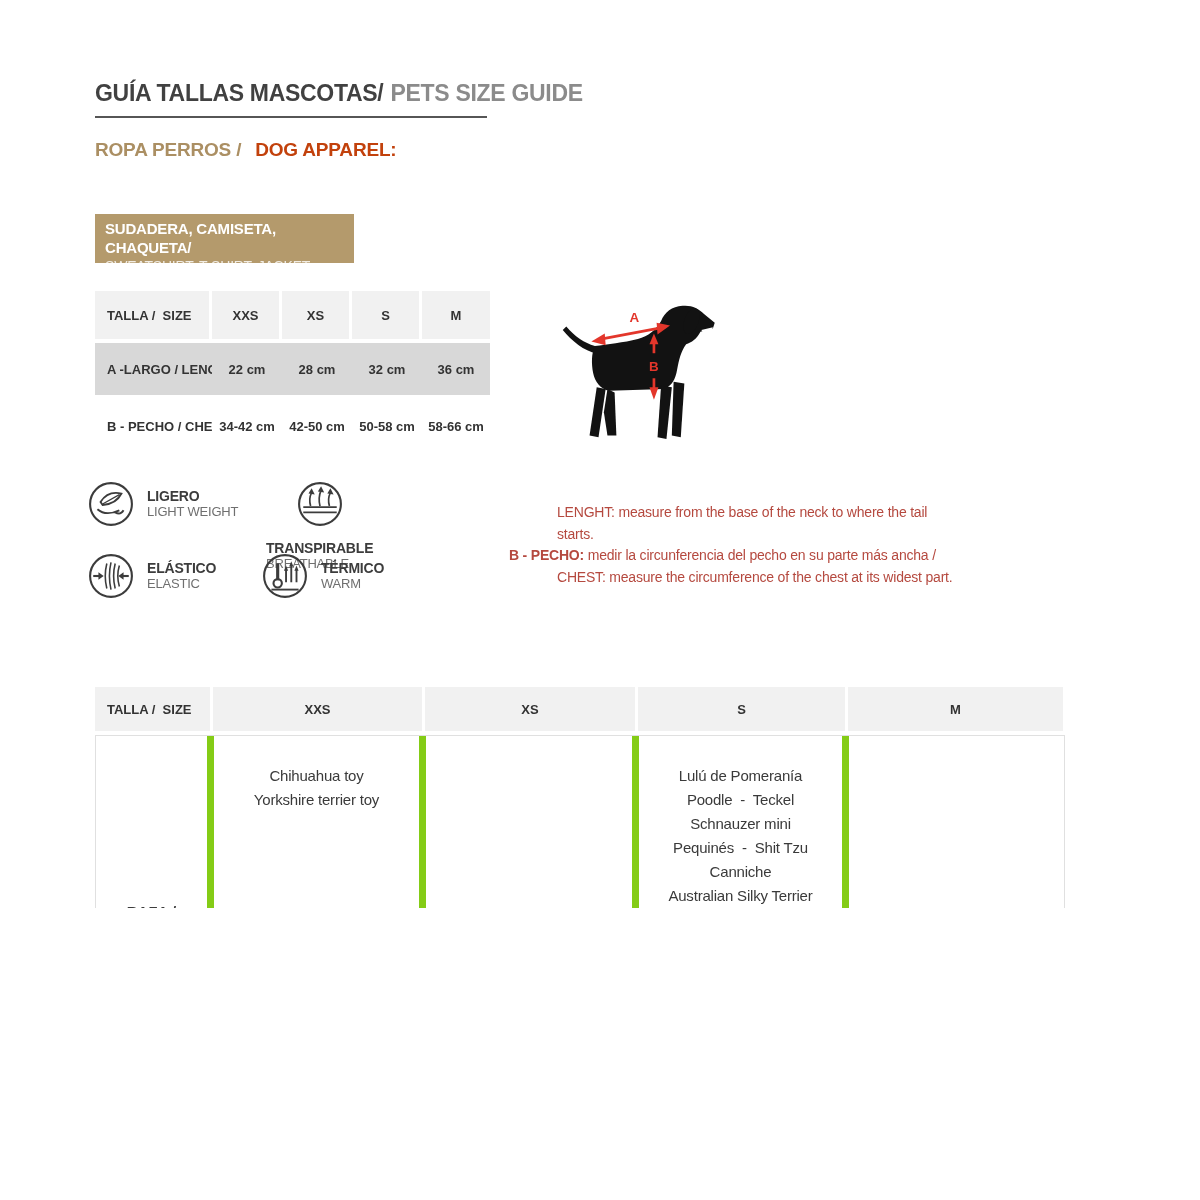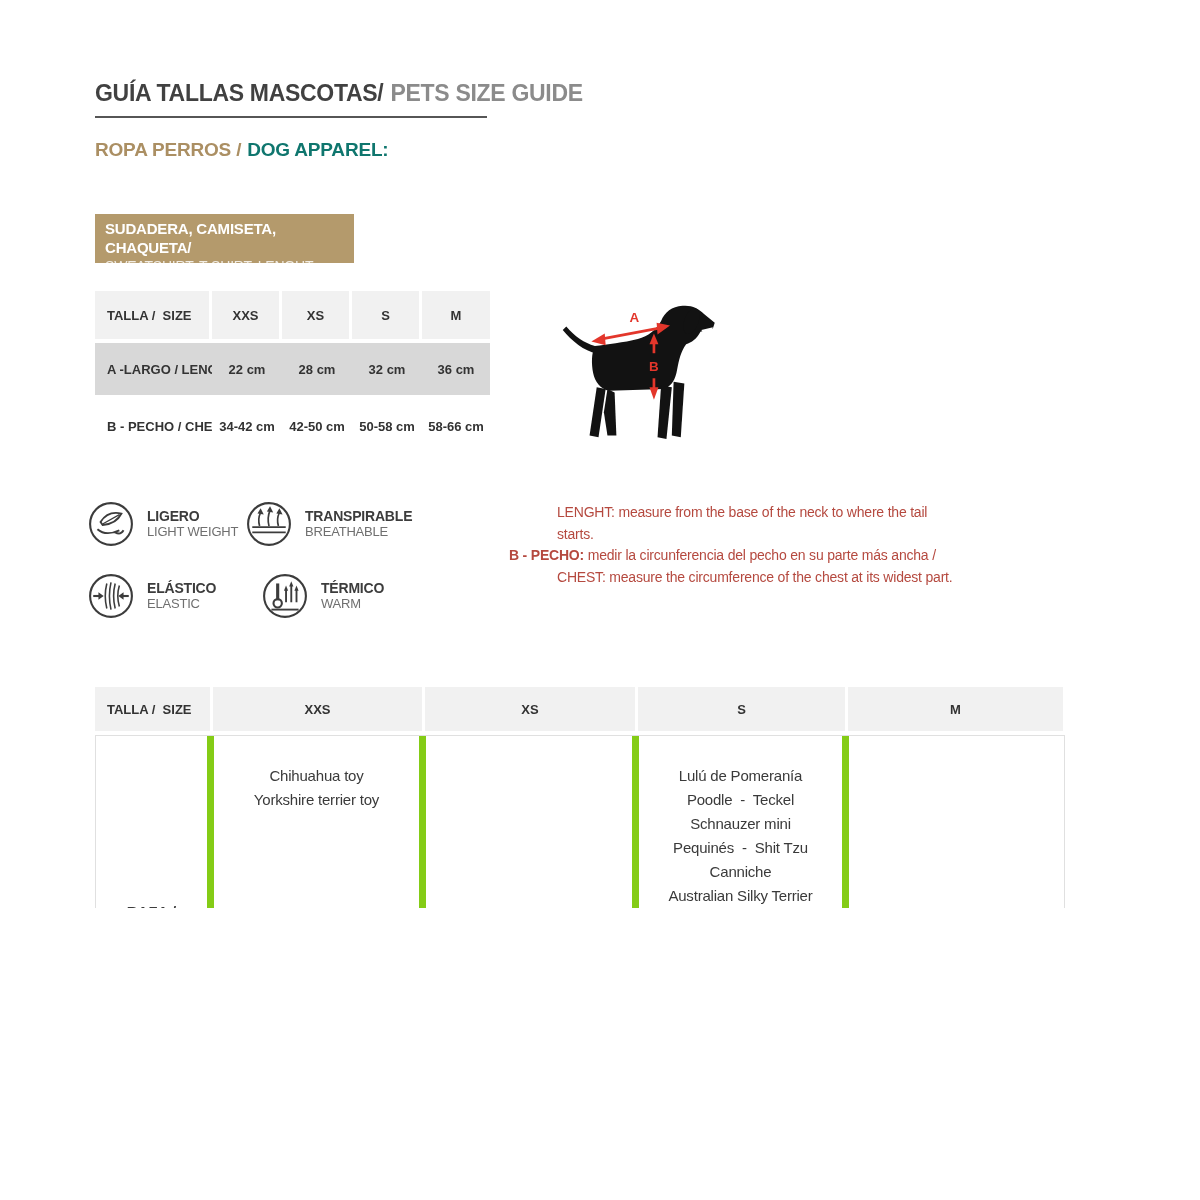--- a/index.html
+++ b/index.html
@@ -8,39 +8,39 @@
   .abs{position:absolute;}
   *{box-sizing:border-box;}
 
   
   .title{left:95px;top:80px;font-size:23px;font-weight:bold;letter-spacing:-0.3px;white-space:pre;}
   .title .t1{color:#414141;}
   .title .t2{color:#8b8b8b;margin-left:7px;}
   .title-underline{left:95px;top:116px;width:392px;height:2px;background:#565656;}
   .subtitle{left:95px;top:139px;font-size:19px;font-weight:bold;letter-spacing:-0.2px;white-space:pre;}
   .subtitle .s1{color:#ab8f63;}
-  .subtitle .s2{color:#0f766e;margin-left:6px;}
+  .subtitle .s2{color:#c2410c;margin-left:14px;}
 
   
   .banner{left:95px;top:214px;width:259px;height:49px;background:#b49a6c;padding:5px 10px;}
   .banner .b1{color:#ffffff;font-weight:bold;font-size:15px;line-height:19px;letter-spacing:-0.2px;}
   .banner .b2{color:rgba(255,255,255,0.82);font-size:14px;line-height:18px;letter-spacing:-0.2px;}
 
   
   .sizetable{left:95px;top:291px;display:grid;grid-template-columns:117px 70px 70px 70px 68px;row-gap:4px;}
   .sizetable .cell{display:flex;align-items:center;justify-content:center;
                    font-size:13px;font-weight:bold;color:#333;white-space:pre;}
   .sizetable .th{background:#f1f1f1;height:48px;border-right:3px solid #fff;}
   .sizetable .th.last{border-right:none;}
   .sizetable .ra{background:#d8d8d8;height:52px;}
   .sizetable .rb{background:#ffffff;height:54px;}
   .sizetable .lbl{justify-content:flex-start;padding-left:12px;}
 
   
-  .feature{display:flex;align-items:center;gap:13px;margin-top:20px;}
+  .feature{display:flex;align-items:center;gap:13px;}
   .feature .txt .es{font-size:14px;font-weight:bold;color:#3c3c3c;line-height:16px;letter-spacing:-0.2px;}
   .feature .txt .en{font-size:13px;color:#6f6f6f;line-height:16px;letter-spacing:-0.2px;}
 
   
   .notes{left:509px;top:502px;width:452px;color:#b5493f;font-size:14px;line-height:21.5px;letter-spacing:-0.2px;}
   .notes b{font-weight:bold;}
   .notes .en{padding-left:48px;}
 
   
   .breedhead{left:95px;top:687px;display:grid;grid-template-columns:118px 212px 213px 210px 215px;}
@@ -65,21 +65,21 @@
 
 <div id="canvas">
 
   <div class="abs title"><span class="t1">GUÍA TALLAS MASCOTAS/</span><span class="t2">PETS SIZE GUIDE</span></div>
   <div class="abs title-underline"></div>
 
   <div class="abs subtitle"><span class="s1">ROPA PERROS /</span><span class="s2">DOG APPAREL:</span></div>
 
   <div class="abs banner">
     <div class="b1">SUDADERA, CAMISETA, CHAQUETA/</div>
-    <div class="b2">SWEATSHIRT, T-SHIRT, LENGHT</div>
+    <div class="b2">SWEATSHIRT, T-SHIRT, JACKET</div>
   </div>
 
   <div class="abs sizetable">
     <div class="cell th lbl">TALLA /  SIZE</div>
     <div class="cell th">XXS</div>
     <div class="cell th">XS</div>
     <div class="cell th">S</div>
     <div class="cell th last">M</div>
 
     <div class="cell ra lbl">A -LARGO / LENGTH</div>
@@ -132,21 +132,21 @@
       <path d="M12,20 Q19,9 32,12 Q27,22 14,23 Z" fill="none" stroke="#3c3c3c" stroke-width="1.8"></path>
       <path d="M14,22 L30,13" stroke="#3c3c3c" stroke-width="1.2" fill="none"></path>
       <path d="M9,27 Q17,34 30,28 M26,30 Q31,33 34,28" fill="none" stroke="#3c3c3c" stroke-width="1.8"></path>
     </svg>
     <div class="txt">
       <div class="es">LIGERO</div>
       <div class="en">LIGHT WEIGHT</div>
     </div>
   </div>
 
-  <div class="abs feature" style="left:246px;top:481px;">
+  <div class="abs feature" style="left:266px;top:481px;flex-direction:column;">
     <svg width="46" height="46" viewBox="0 0 44 44">
       <circle cx="22" cy="22" r="20" fill="none" stroke="#3c3c3c" stroke-width="2"></circle>
       <path d="M6,25 L38,25 M6,30 L38,30" stroke="#3c3c3c" stroke-width="1.6" fill="none"></path>
       <g stroke="#3c3c3c" stroke-width="1.6" fill="none">
         <path d="M13,24 Q11,17 14,11"></path>
           <path d="M22,24 Q20,16 23,9"></path>
           <path d="M31,24 Q29,17 32,11"></path>
       </g>
       <g fill="#3c3c3c">
         <path d="M11,12 L14,7 L17,13 Z"></path>

